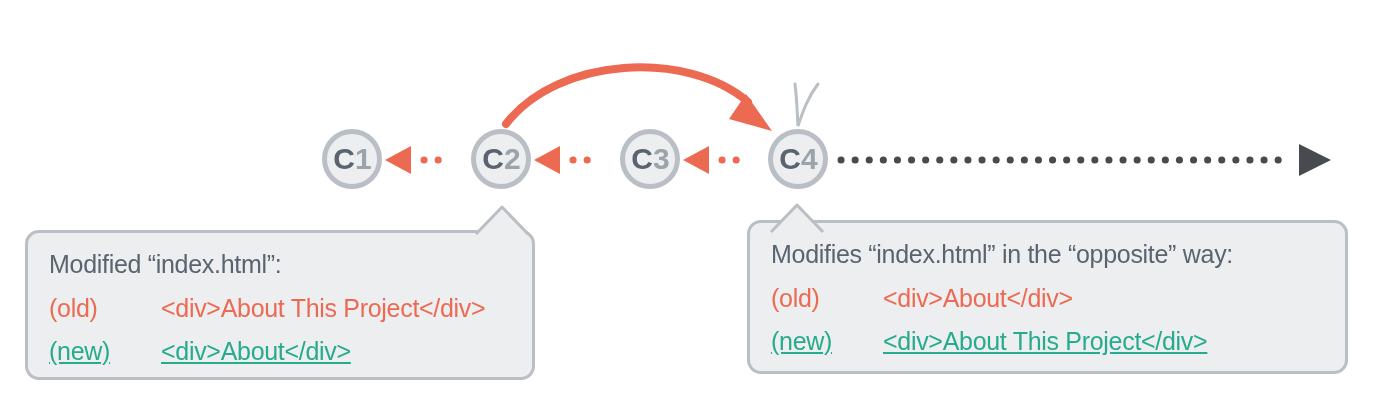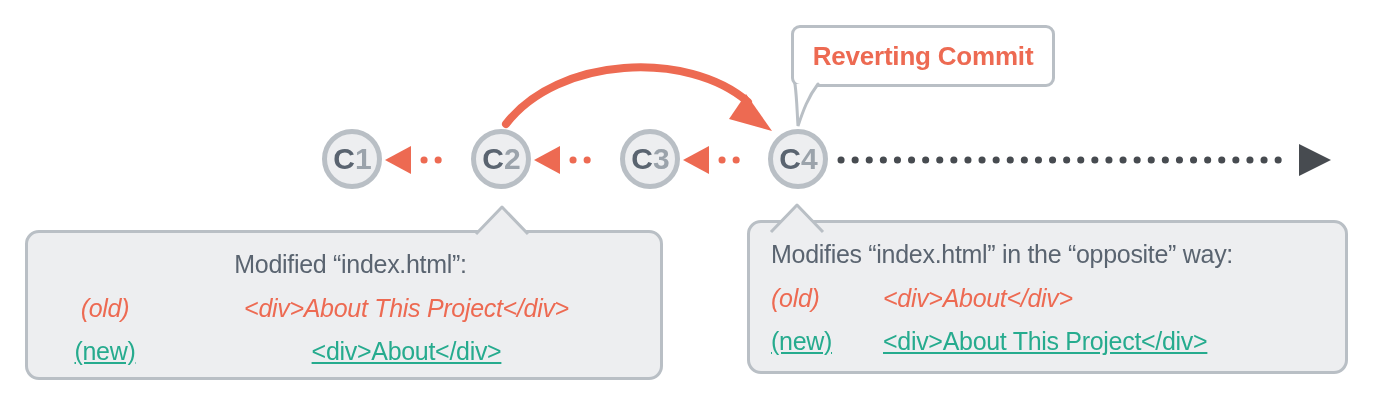--- a/index.html
+++ b/index.html
@@ -43,25 +43,25 @@
   .note{
     position:absolute;box-sizing:border-box;
     background:var(--box_bg);
     border:3px solid var(--border);
     border-radius:14px;
     padding:12px 8px 0 21px;
     font-size:25px;color:var(--slate);
     letter-spacing:-0.3px;
     z-index:2;
   }
-  .note.left{left:25px;top:230px;width:638px;height:150px;text-align:center;}
+  .note.left{left:25px;top:230px;width:510px;height:150px;}
   .note.right{left:747px;top:220px;width:601px;height:154px;}
   .note .title{line-height:38px;margin-bottom:4px;white-space:nowrap;}
   .note .row{display:grid;grid-template-columns:112px auto;line-height:43px;white-space:nowrap;}
-  .note .old{color:var(--coral);font-style:italic;}
+  .note .old{color:var(--coral);}
   .note .new{color:var(--teal);text-decoration:underline;}
 
   .overlay{z-index:3;}
 </style>
 </head>
 <body>
 
 <div class="stage">
 
   <svg class="layer" viewBox="0 0 1380 417">
@@ -102,23 +102,20 @@
   </div>
   <div class="commit c3">
     <span class="c">C</span>
       <span class="n">3</span>
   </div>
   <div class="commit c4">
     <span class="c">C</span>
       <span class="n">4</span>
   </div>
 
-  <div class="bubble">
-    <span>Reverting Commit</span>
-  </div>
 
   <div class="note left">
     <div class="title">Modified “index.html”:</div>
     <div class="row old">
       <span>(old)</span>
       <span>&lt;div&gt;About This Project&lt;/div&gt;</span>
     </div>
     <div class="row new">
       <span>(new)</span>
       <span>&lt;div&gt;About&lt;/div&gt;</span>

